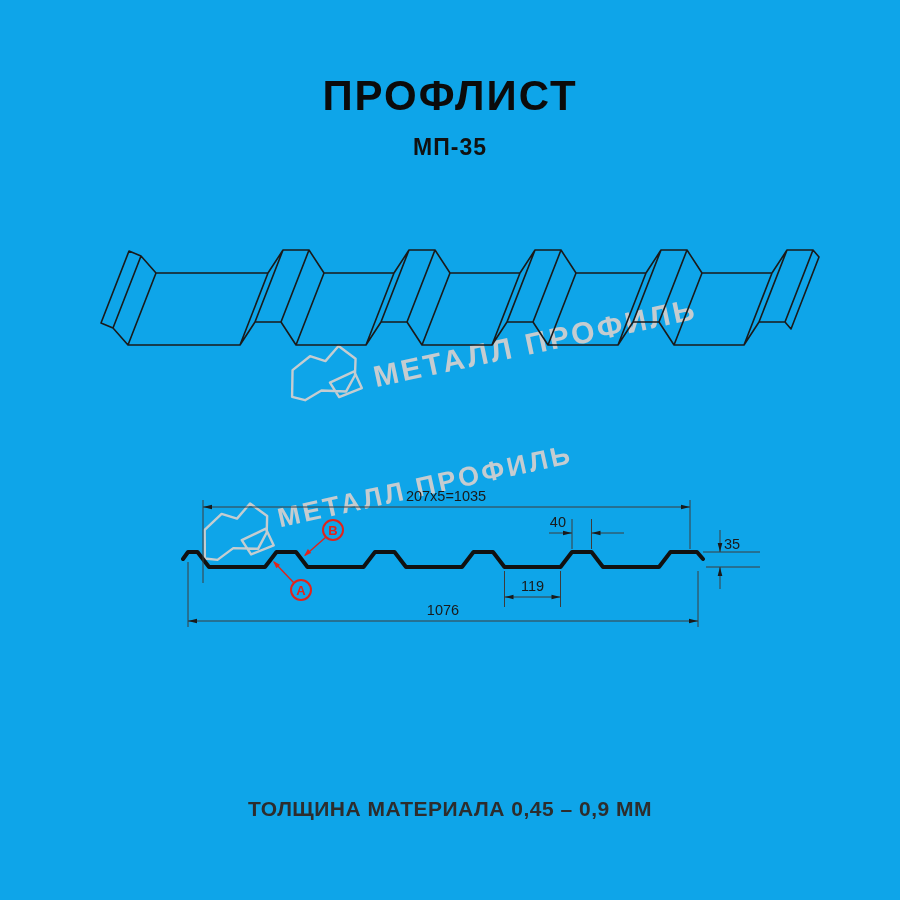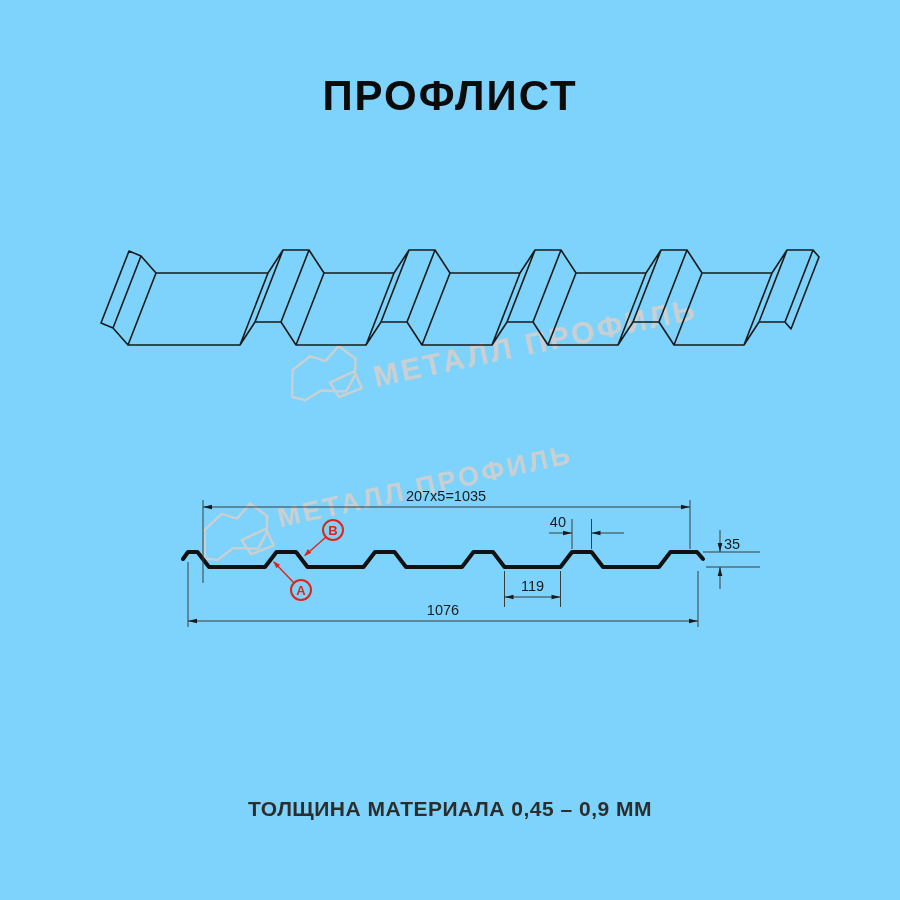--- a/index.html
+++ b/index.html
@@ -1,34 +1,35 @@
 <!DOCTYPE html>
 <html><head>
 <meta charset="utf-8">
 <style>
   html,body{margin:0;padding:0;}
   body{width:900px;height:900px;background:#ffffff;overflow:hidden;
        font-family:"Liberation Sans",sans-serif;}
-  .stage{position:relative;width:900px;height:900px;background:#7dd3fc;}
+  .stage{position:relative;width:900px;height:900px;background:#0ea5e9;}
   .hdr{position:absolute;top:72px;left:0;width:900px;text-align:center;}
   .hdr h1{margin:0;font-size:42px;font-weight:bold;letter-spacing:2px;color:#0b0b0b;}
   .hdr .sub{margin-top:14px;font-size:23px;font-weight:600;letter-spacing:1px;color:#111;}
   .ftr{position:absolute;top:797px;left:0;width:900px;text-align:center;
        font-size:21px;font-weight:700;letter-spacing:.5px;color:#2d2d2d;}
   svg text.dim{font-family:"Liberation Sans",sans-serif;font-size:14.5px;fill:#1a1a1a;}
   svg text.wm{font-family:"Liberation Sans",sans-serif;font-weight:bold;fill:#cfcfcf;letter-spacing:3px;}
   svg text.ab{font-family:"Liberation Sans",sans-serif;font-size:13px;font-weight:bold;fill:#e2231a;}
 </style>
 </head>
 <body>
 
 <div class="stage">
 
   <div class="hdr">
     <h1>ПРОФЛИСТ</h1>
+    <div class="sub">МП-35</div>
   </div>
 
   <svg width="900" height="900" viewBox="0 0 900 900" style="position:absolute;left:0;top:0;">
 
     <g transform="translate(372,388) rotate(-12)" opacity="0.95">
       <path d="M -80,-8 L -74,-34 L -54,-44 L -40,-36 L -24,-48 L -10,-32 L -14,-16 L -26,-2 L -50,-8 L -68,-2 Z
                M -40,-14 L -14,-20 L -10,-2 L -34,2 Z" fill="none" stroke="#cfcfcf" stroke-width="2.4" stroke-linejoin="round"></path>
       <text class="wm" x="4" y="0" font-size="30">МЕТАЛЛ ПРОФИЛЬ</text>
     </g>
 

